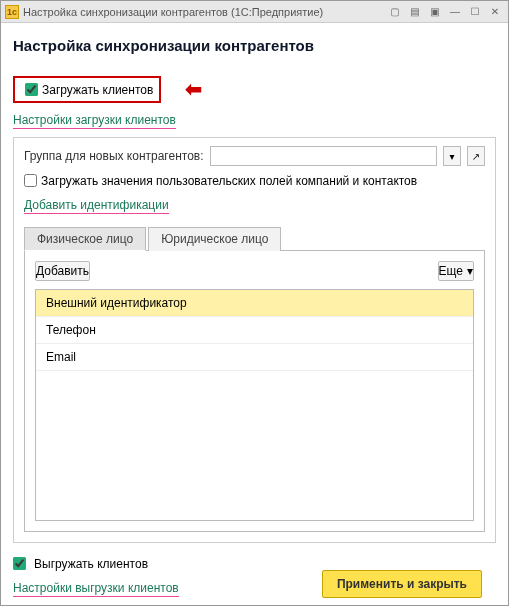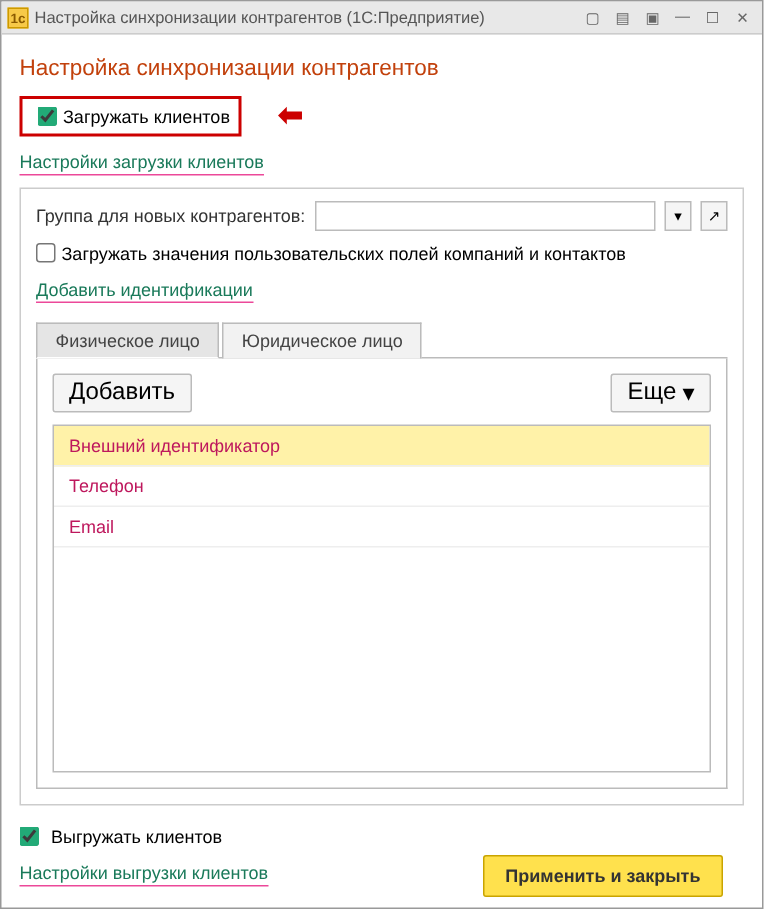--- a/index.html
+++ b/index.html
@@ -38,23 +38,23 @@
     width: 18px; height: 16px;
     display: flex; align-items: center; justify-content: center;
     color: #666;
     margin-left: 2px;
     font-size: 10px;
     cursor: pointer;
   }
   .content { padding: 8px 12px; }
   h2.page-title {
     font-size: 15px;
-    font-weight: normal;
-    margin: 6px 0 10px 0;
-    color: #c2410c;
+    font-weight: bold;
+    margin: 6px 0 22px 0;
+    color: #0f172a;
   }
   .row { display: flex; align-items: center; margin: 4px 0; }
   .highlight-box {
     border: 2px solid #c00;
     padding: 2px 6px;
     display: inline-flex;
     align-items: center;
   }
   .highlight-box input[type=checkbox] { margin-right: 4px; accent-color: #2a7; }
   .red-arrow {
@@ -127,39 +127,39 @@
     padding: 10px;
   }
   .toolbar {
     display: flex;
     justify-content: space-between;
     margin-bottom: 8px;
   }
   .btn {
     border: 1px solid #bbb;
     background: #f5f5f5;
-    padding: 2px 10px;
+    padding: 2px 0;
     border-radius: 2px;
     cursor: pointer;
-    font-size: 16px;
+    font-size: 12px;
     display: inline-flex;
     align-items: center;
     gap: 4px;
   }
   .list-box {
     border: 1px solid #bbb;
     height: 232px;
     overflow: auto;
     background: #fff;
   }
   .list-item {
     padding: 6px 10px;
     border-bottom: 1px solid #eee;
     font-size: 12px;
-    color: #be185d;
+    color: #000000;
     cursor: pointer;
   }
   .list-item.selected { background: #fff2a8; }
   .bottom-chk { margin-top: 14px; }
   .bottom-chk input[type=checkbox] { accent-color: #2a7; margin-right: 4px; }
   .footer {
     position: absolute;
     bottom: 8px;
     right: 27px;
   }

